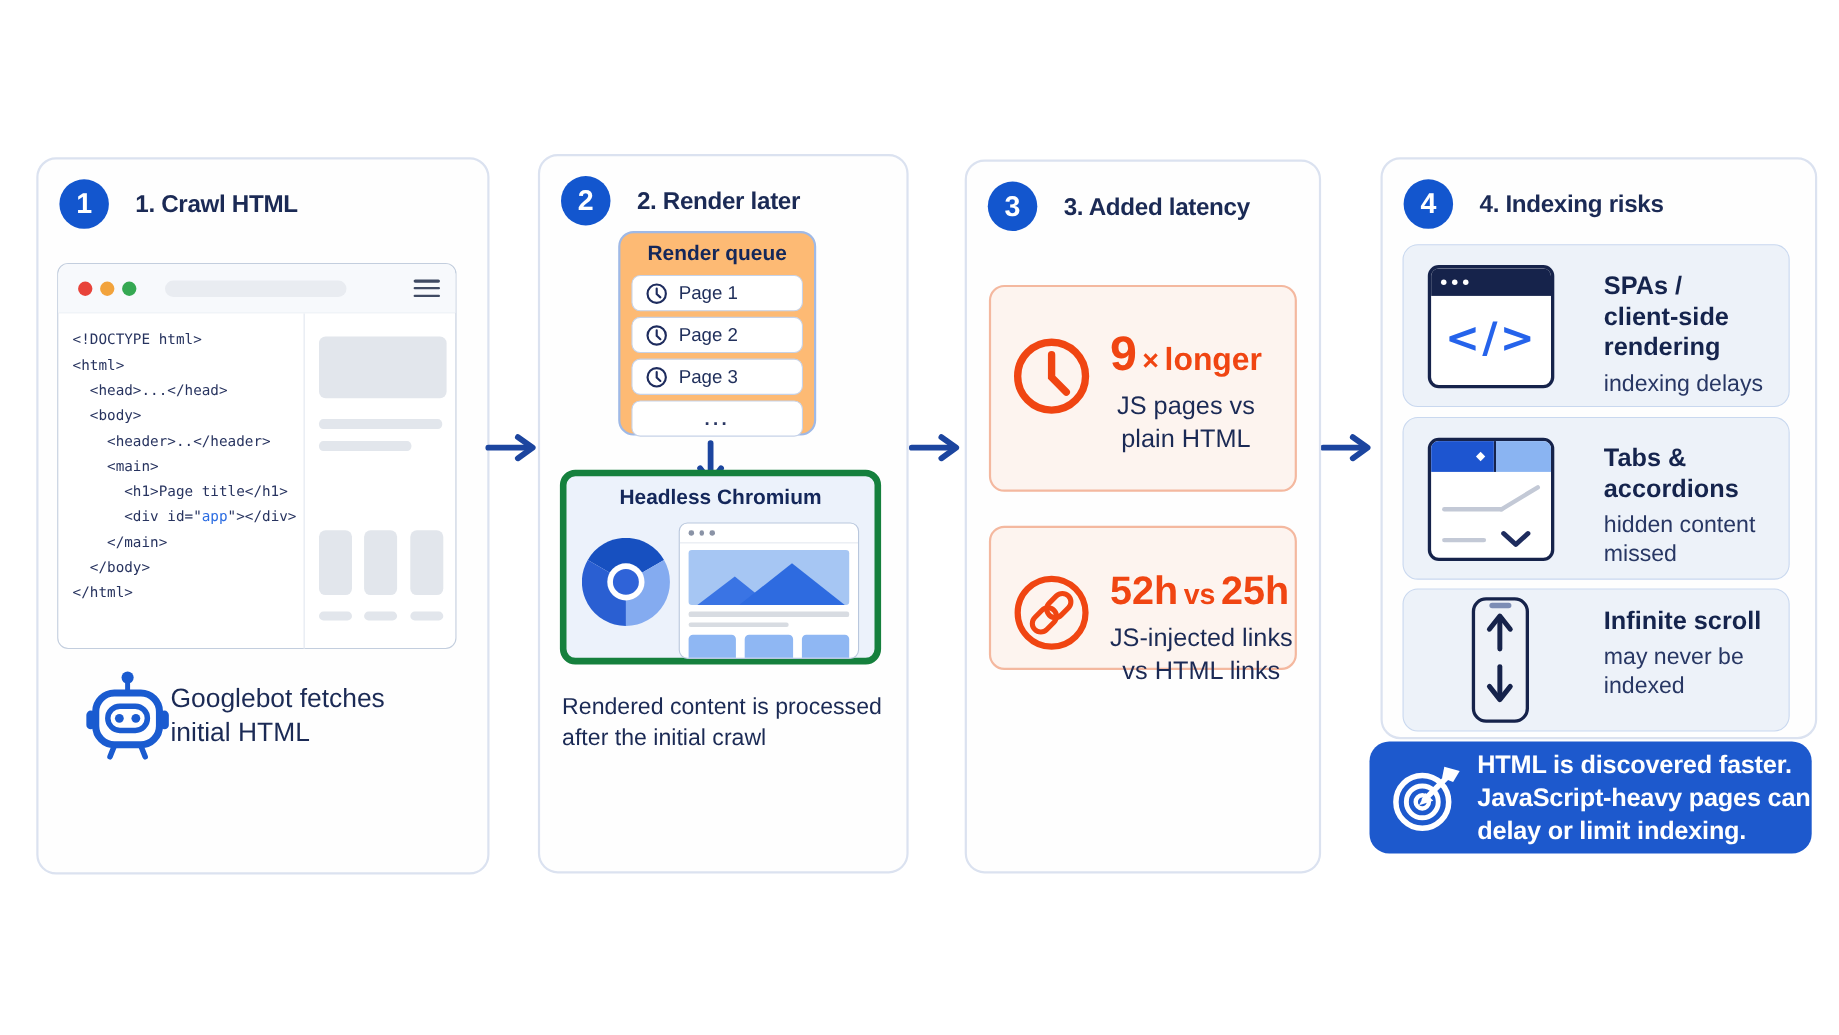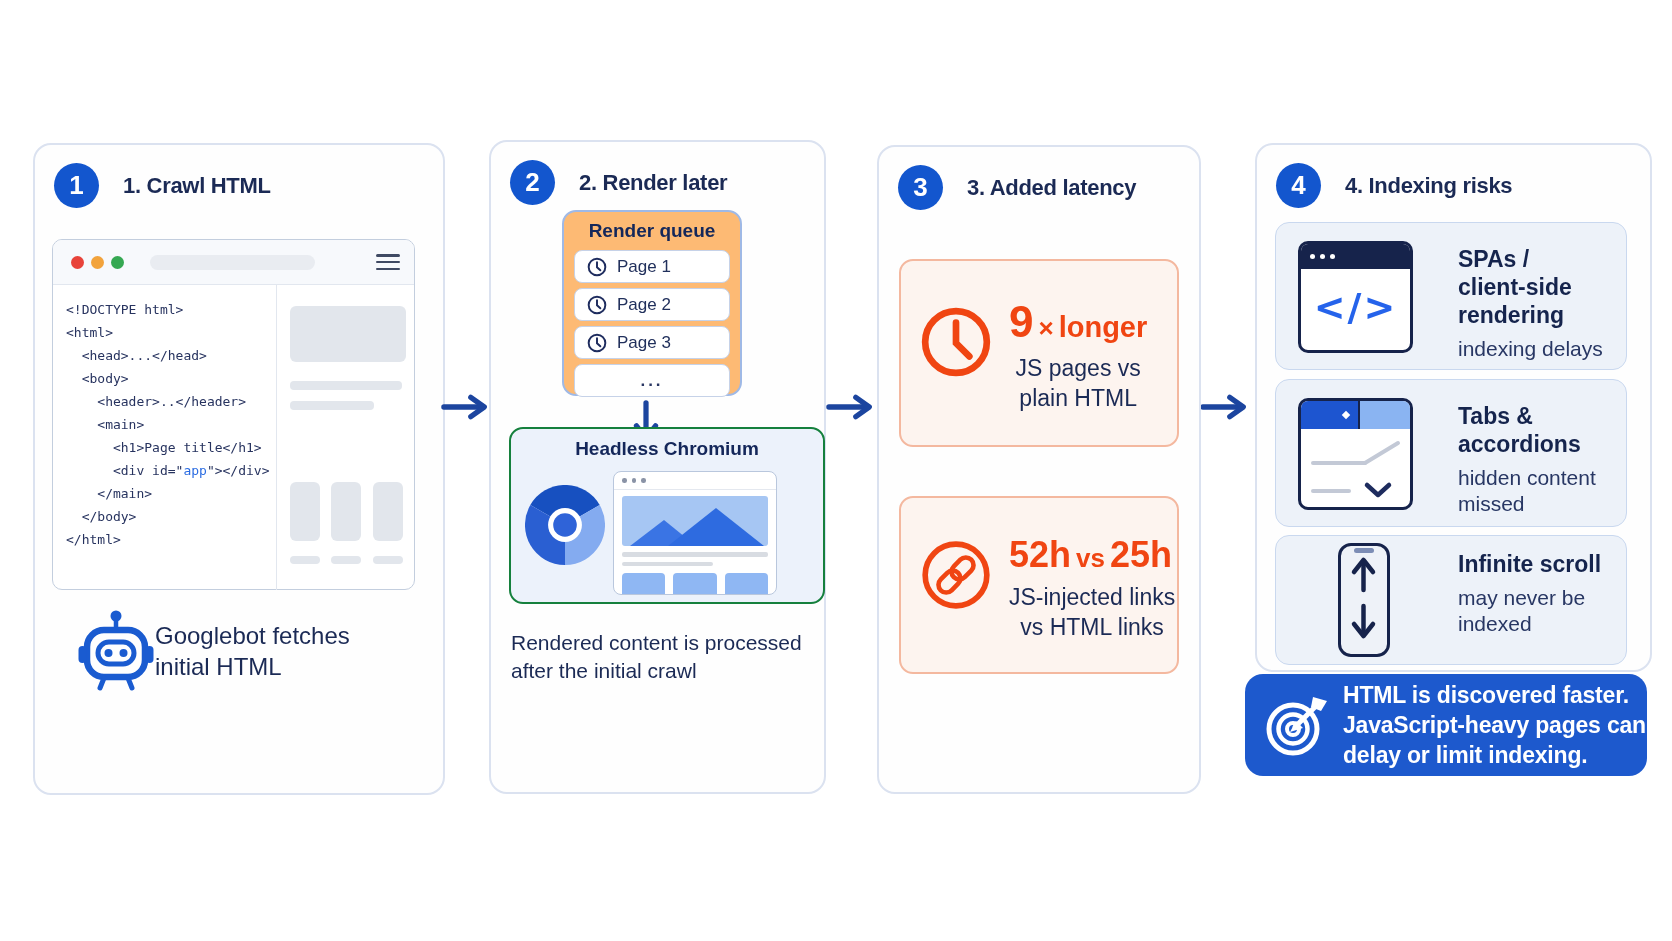--- a/index.html
+++ b/index.html
@@ -50,41 +50,41 @@
   .caption{font-size:24px;line-height:31px;color:#1b2a55;white-space:pre-line;}
 
   
   .queue{position:absolute;left:71px;top:68px;width:180px;height:186px;background:#fdba74;
          border:2px solid #9fb9e6;border-radius:14px;box-sizing:border-box;padding:8px 10px;}
   .qtitle{text-align:center;font-weight:bold;font-size:19px;color:#14275a;margin-bottom:8px;}
   .qrow{height:33px;border:1.5px solid #c6d2e8;border-radius:8px;background:#fff;display:flex;
         align-items:center;gap:10px;padding-left:12px;margin-bottom:5px;box-sizing:border-box;font-size:17px;color:#21305c;}
   .qrow.dots{justify-content:center;padding-left:0;font-weight:bold;letter-spacing:3px;color:#2a3763;}
   .downarrow{position:absolute;left:140px;top:258px;width:30px;height:42px;}
-  .chromebox{position:absolute;left:18px;top:285px;width:316px;height:177px;background:#ecf2fb;
-             border:2px solid #15803d;border-radius:14px;box-sizing:border-box;}
+  .chromebox{position:absolute;left:18px;top:285px;width:292px;height:177px;background:#ecf2fb;
+             border:6px solid #15803d;border-radius:14px;box-sizing:border-box;}
   .cbtitle{text-align:center;font-weight:bold;font-size:19px;color:#14275a;margin-top:9px;}
   .chromelogo{position:absolute;left:14px;top:56px;width:80px;height:80px;}
   .mock{position:absolute;left:102px;top:42px;width:164px;height:124px;background:#fff;
         border:1.5px solid #b9c7dd;border-radius:8px;box-sizing:border-box;overflow:hidden;}
   .mockhead{height:17px;border-bottom:1px solid #e4e8ef;display:flex;align-items:center;gap:5px;padding-left:8px;}
   .mockhead i{width:4.5px;height:4.5px;border-radius:50%;background:#8a93a6;}
   .mockbody{padding:6px 8px 0 8px;}
   .mimg{height:50px;background:#a6c6f3;border-radius:3px;overflow:hidden;}
   .mline{height:4.5px;background:#d8dce2;border-radius:2px;margin-top:6px;}
   .mline.short{width:62%;margin-top:5px;}
   .mcards{display:flex;gap:8px;margin-top:7px;}
   .mcards .mc{width:46px;}
   .mc .blk{height:25px;background:#8fb7f3;border-radius:4px;}
   .p2caption{position:absolute;left:20px;top:487px;font-size:21px;line-height:28px;color:#1b2a55;white-space:pre-line;}
 
   
   .latcard{position:absolute;left:20px;width:280px;background:#fdf4ef;border:2px solid #f4b89f;
            border-radius:14px;box-sizing:border-box;}
-  .lat1{top:112px;height:188px;} .lat2{top:349px;height:178px;}
+  .lat1{top:112px;height:188px;} .lat2{top:331px;height:131px;}
   .laticon{position:absolute;left:18px;top:44px;width:74px;height:74px;}
   .lat2 .laticon{top:40px;}
   .lattext{position:absolute;left:108px;top:36px;}
   .stat{color:#f04512;font-weight:bold;white-space:nowrap;}
   .stat .v{font-size:44px;} .stat .op{font-size:26px;padding:0 5px;} .stat .sfx{font-size:29px;}
   .lat2 .stat .v{font-size:36px;} .lat2 .stat .sfx{font-size:36px;}
   .latdesc{font-size:23px;line-height:30px;color:#1b2a55;white-space:pre-line;margin-top:6px;text-align:center;}
 
   
   .risk{position:absolute;left:18px;width:352px;background:#edf2f9;border:1.5px solid #c9d8ef;

